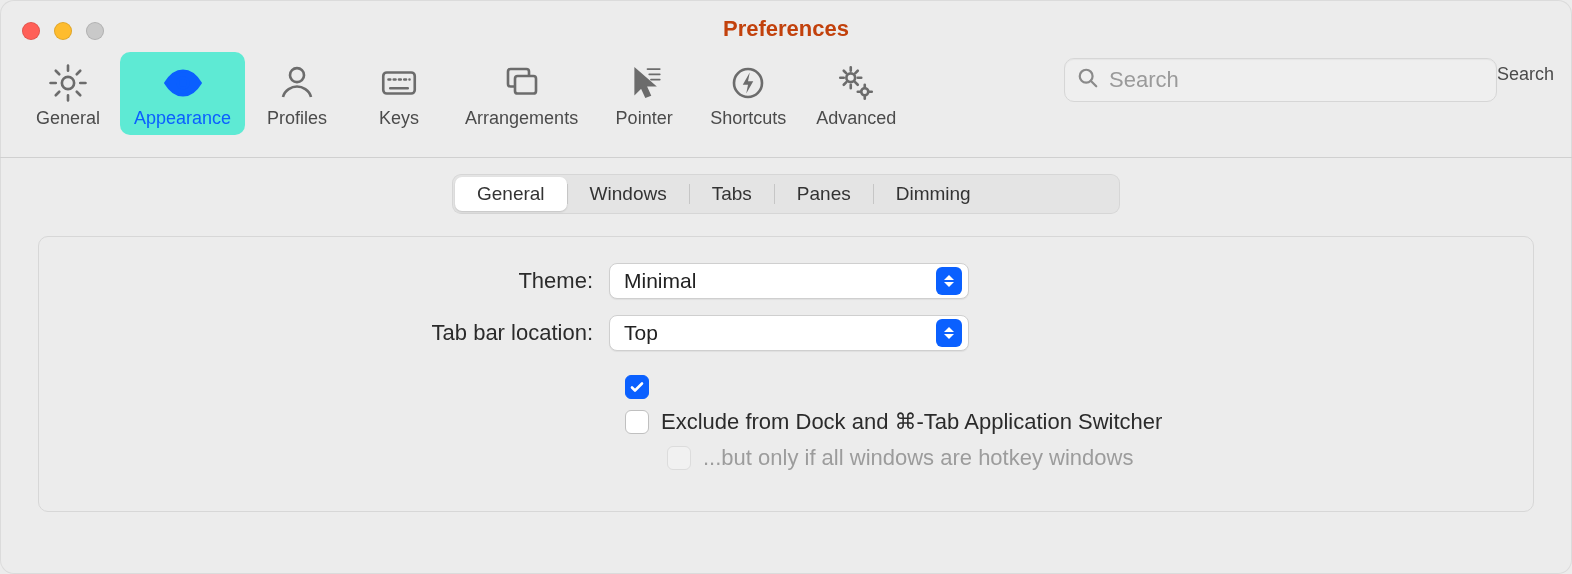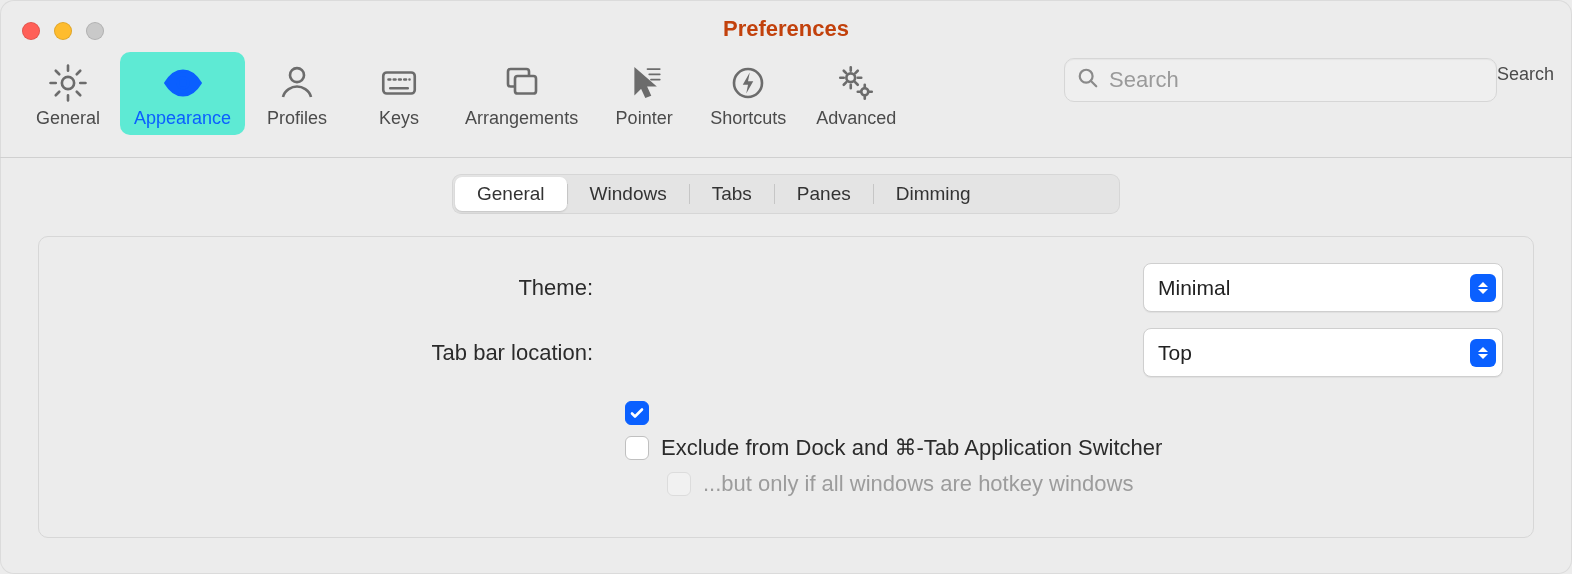--- a/index.html
+++ b/index.html
@@ -153,32 +153,31 @@
     margin: 22px 10px 0 10px;
     border: 1px solid #d7d7d7;
     border-radius: 10px;
     padding: 26px 30px 30px 30px;
     background: #ececec;
   }
   .form-row {
     display: flex;
     align-items: center;
     margin-bottom: 16px;
-    justify-content: space-between;
   }
   .form-label {
     width: 540px;
     text-align: right;
     padding-right: 16px;
     font-size: 22px;
     color: #2b2b2b;
   }
   .select {
     width: 360px;
-    height: 49px;
+    height: 36px;
     background: #fff;
     border: 1px solid #cfcfcf;
     border-radius: 8px;
     display: flex;
     align-items: center;
     padding: 0 6px 0 14px;
     font-size: 21px;
     box-shadow: 0 1px 1px rgba(0,0,0,0.06);
     position: relative;
   }

